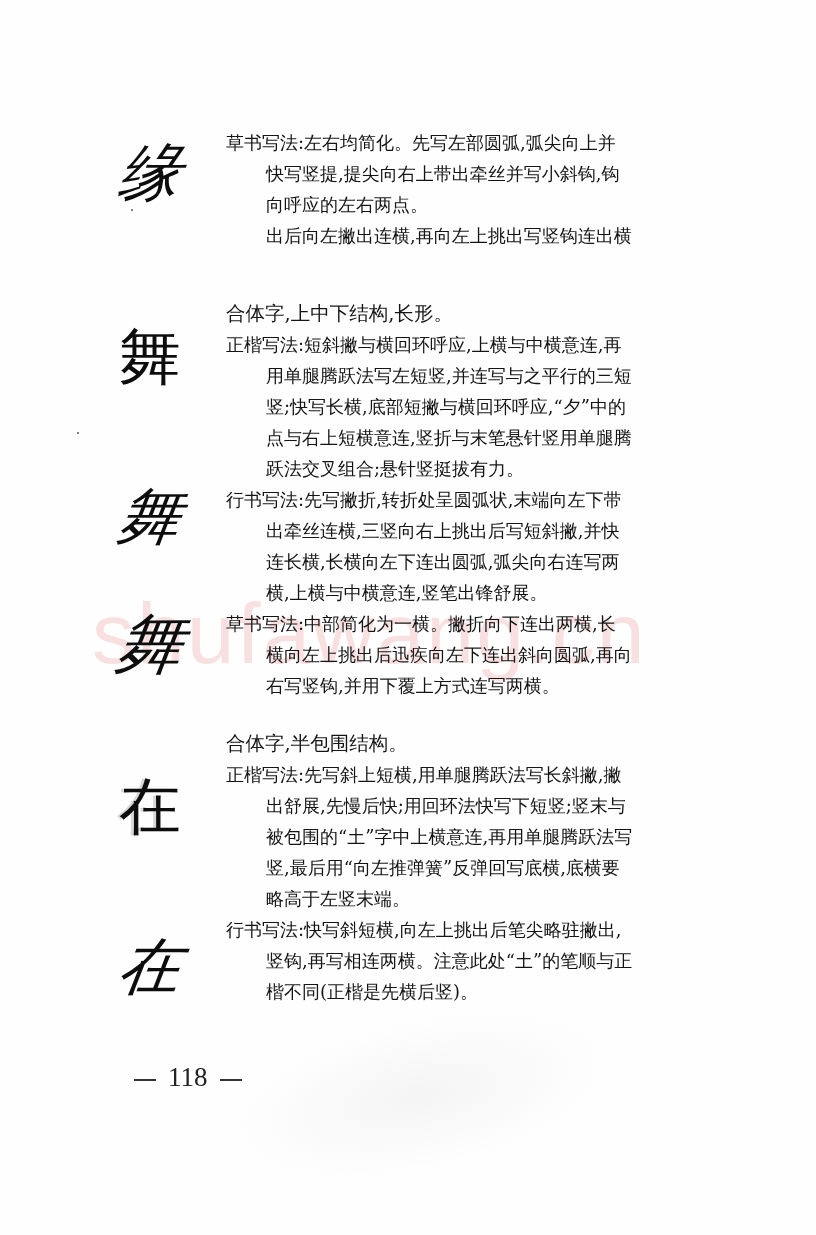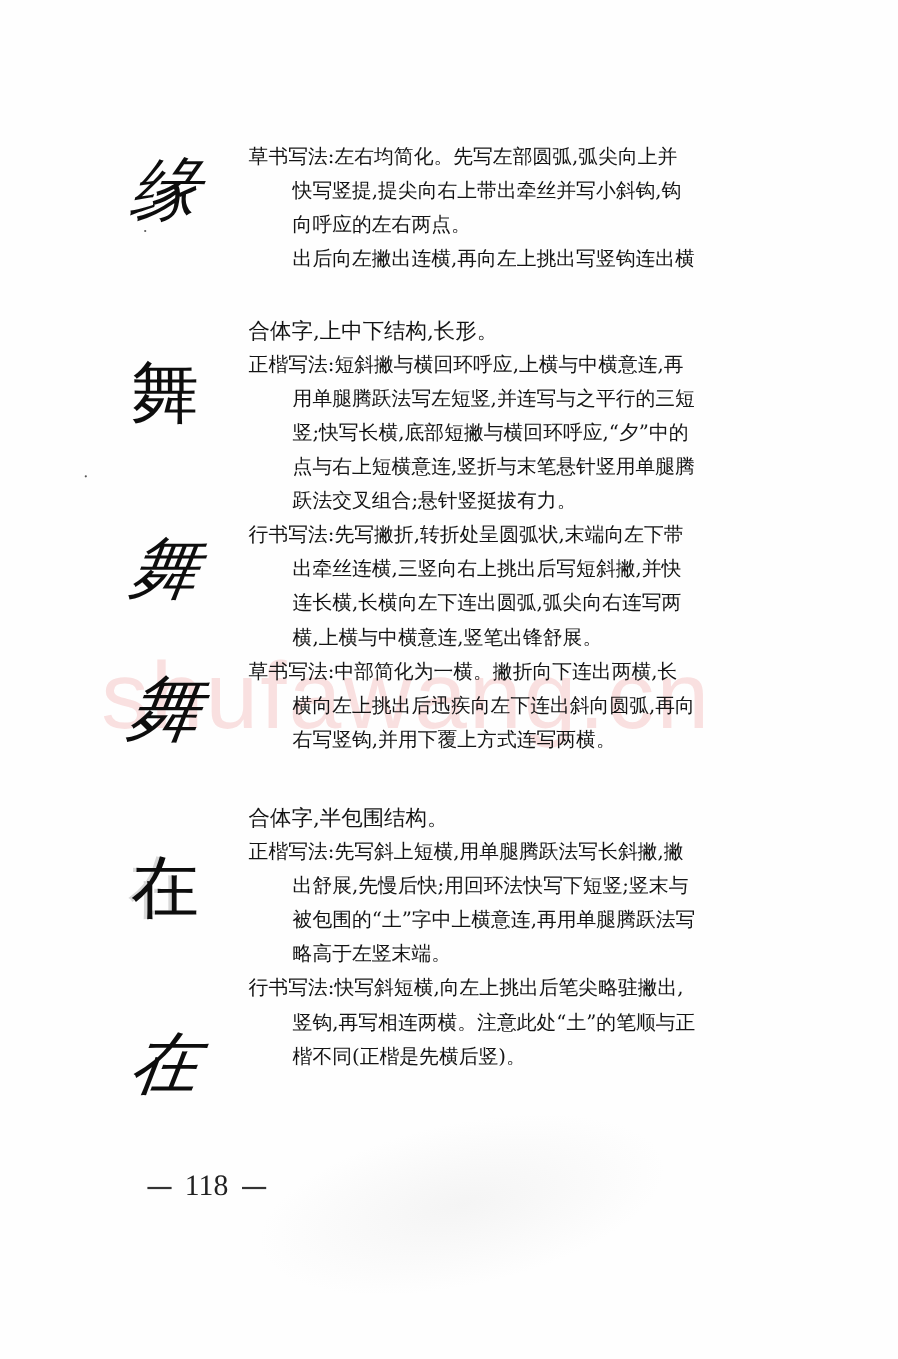--- a/index.html
+++ b/index.html
@@ -48,21 +48,21 @@
 
   <div class="block" style="top:127px;">
     <p class="para">
       <span class="lead">草书写法:左右均简化。先写左部圆弧,弧尖向上并</span>
       <span class="cont">快写竖提,提尖向右上带出牵丝并写小斜钩,钩</span>
       <span class="cont">向呼应的左右两点。</span>
       <span class="cont">出后向左撇出连横,再向左上挑出写竖钩连出横</span>
     </p>
   </div>
 
-  <div class="block" style="top:285px;">
+  <div class="block" style="top:298px;">
     <p class="plain">合体字,上中下结构,长形。</p>
     <p class="para">
       <span class="lead">正楷写法:短斜撇与横回环呼应,上横与中横意连,再</span>
       <span class="cont">用单腿腾跃法写左短竖,并连写与之平行的三短</span>
       <span class="cont">竖;快写长横,底部短撇与横回环呼应,“夕”中的</span>
       <span class="cont">点与右上短横意连,竖折与末笔悬针竖用单腿腾</span>
       <span class="cont">跃法交叉组合;悬针竖挺拔有力。</span>
     </p>
     <p class="para">
       <span class="lead">行书写法:先写撇折,转折处呈圆弧状,末端向左下带</span>
@@ -76,20 +76,21 @@
       <span class="cont">右写竖钩,并用下覆上方式连写两横。</span>
     </p>
   </div>
 
   <div class="block" style="top:728px;">
     <p class="plain">合体字,半包围结构。</p>
     <p class="para">
       <span class="lead">正楷写法:先写斜上短横,用单腿腾跃法写长斜撇,撇</span>
       <span class="cont">出舒展,先慢后快;用回环法快写下短竖;竖末与</span>
       <span class="cont">被包围的“土”字中上横意连,再用单腿腾跃法写</span>
+      <span class="cont">竖,最后用“向左推弹簧”反弹回写底横,底横要</span>
       <span class="cont">略高于左竖末端。</span>
     </p>
     <p class="para">
       <span class="lead">行书写法:快写斜短横,向左上挑出后笔尖略驻撇出,</span>
       <span class="cont">竖钩,再写相连两横。注意此处“土”的笔顺与正</span>
       <span class="cont">楷不同(正楷是先横后竖)。</span>
     </p>
   </div>
 
   <div class="pagenum">

